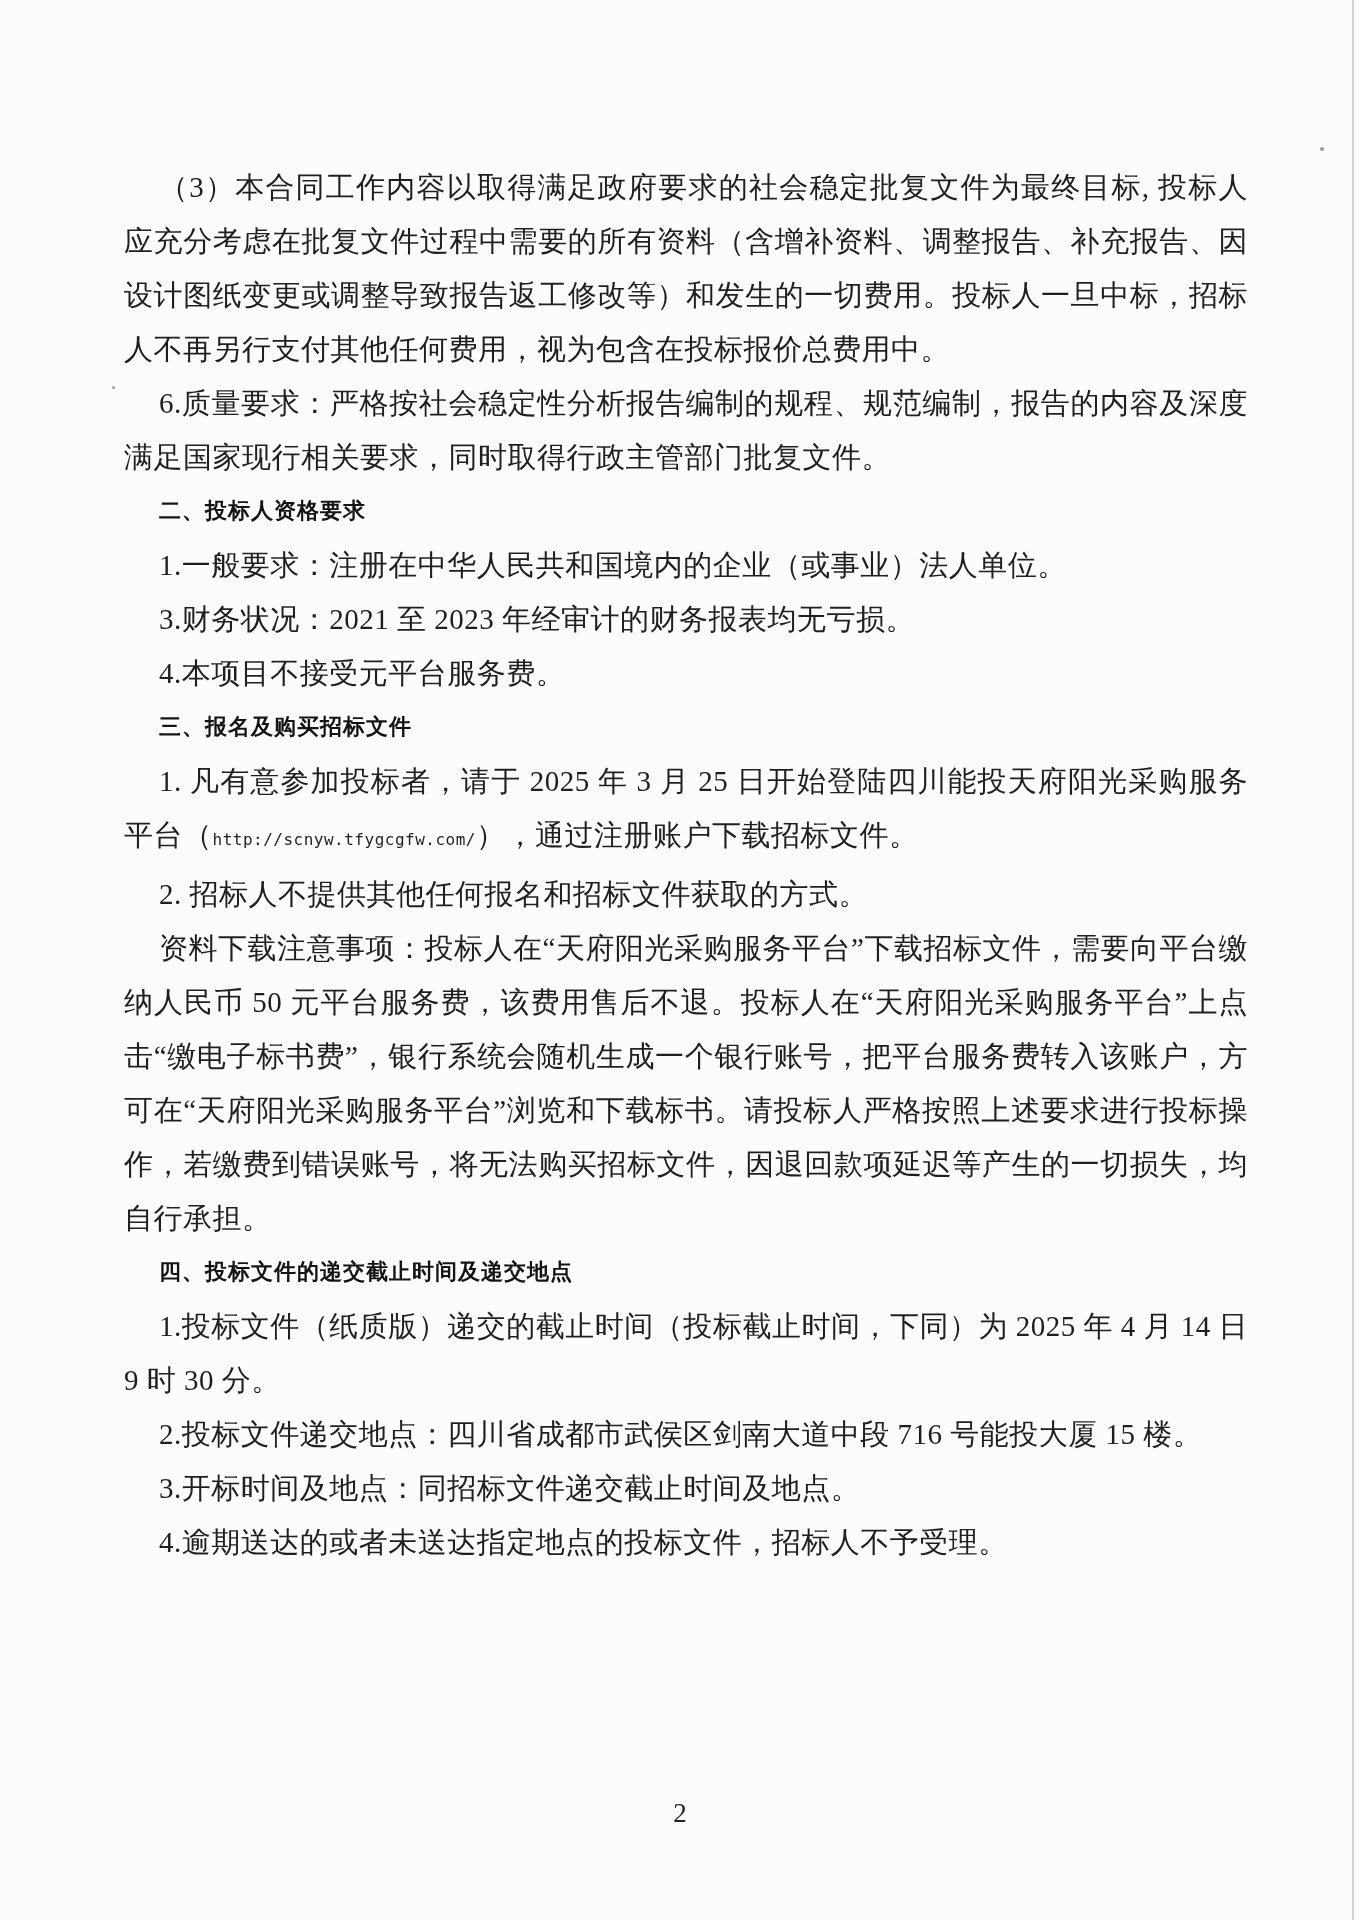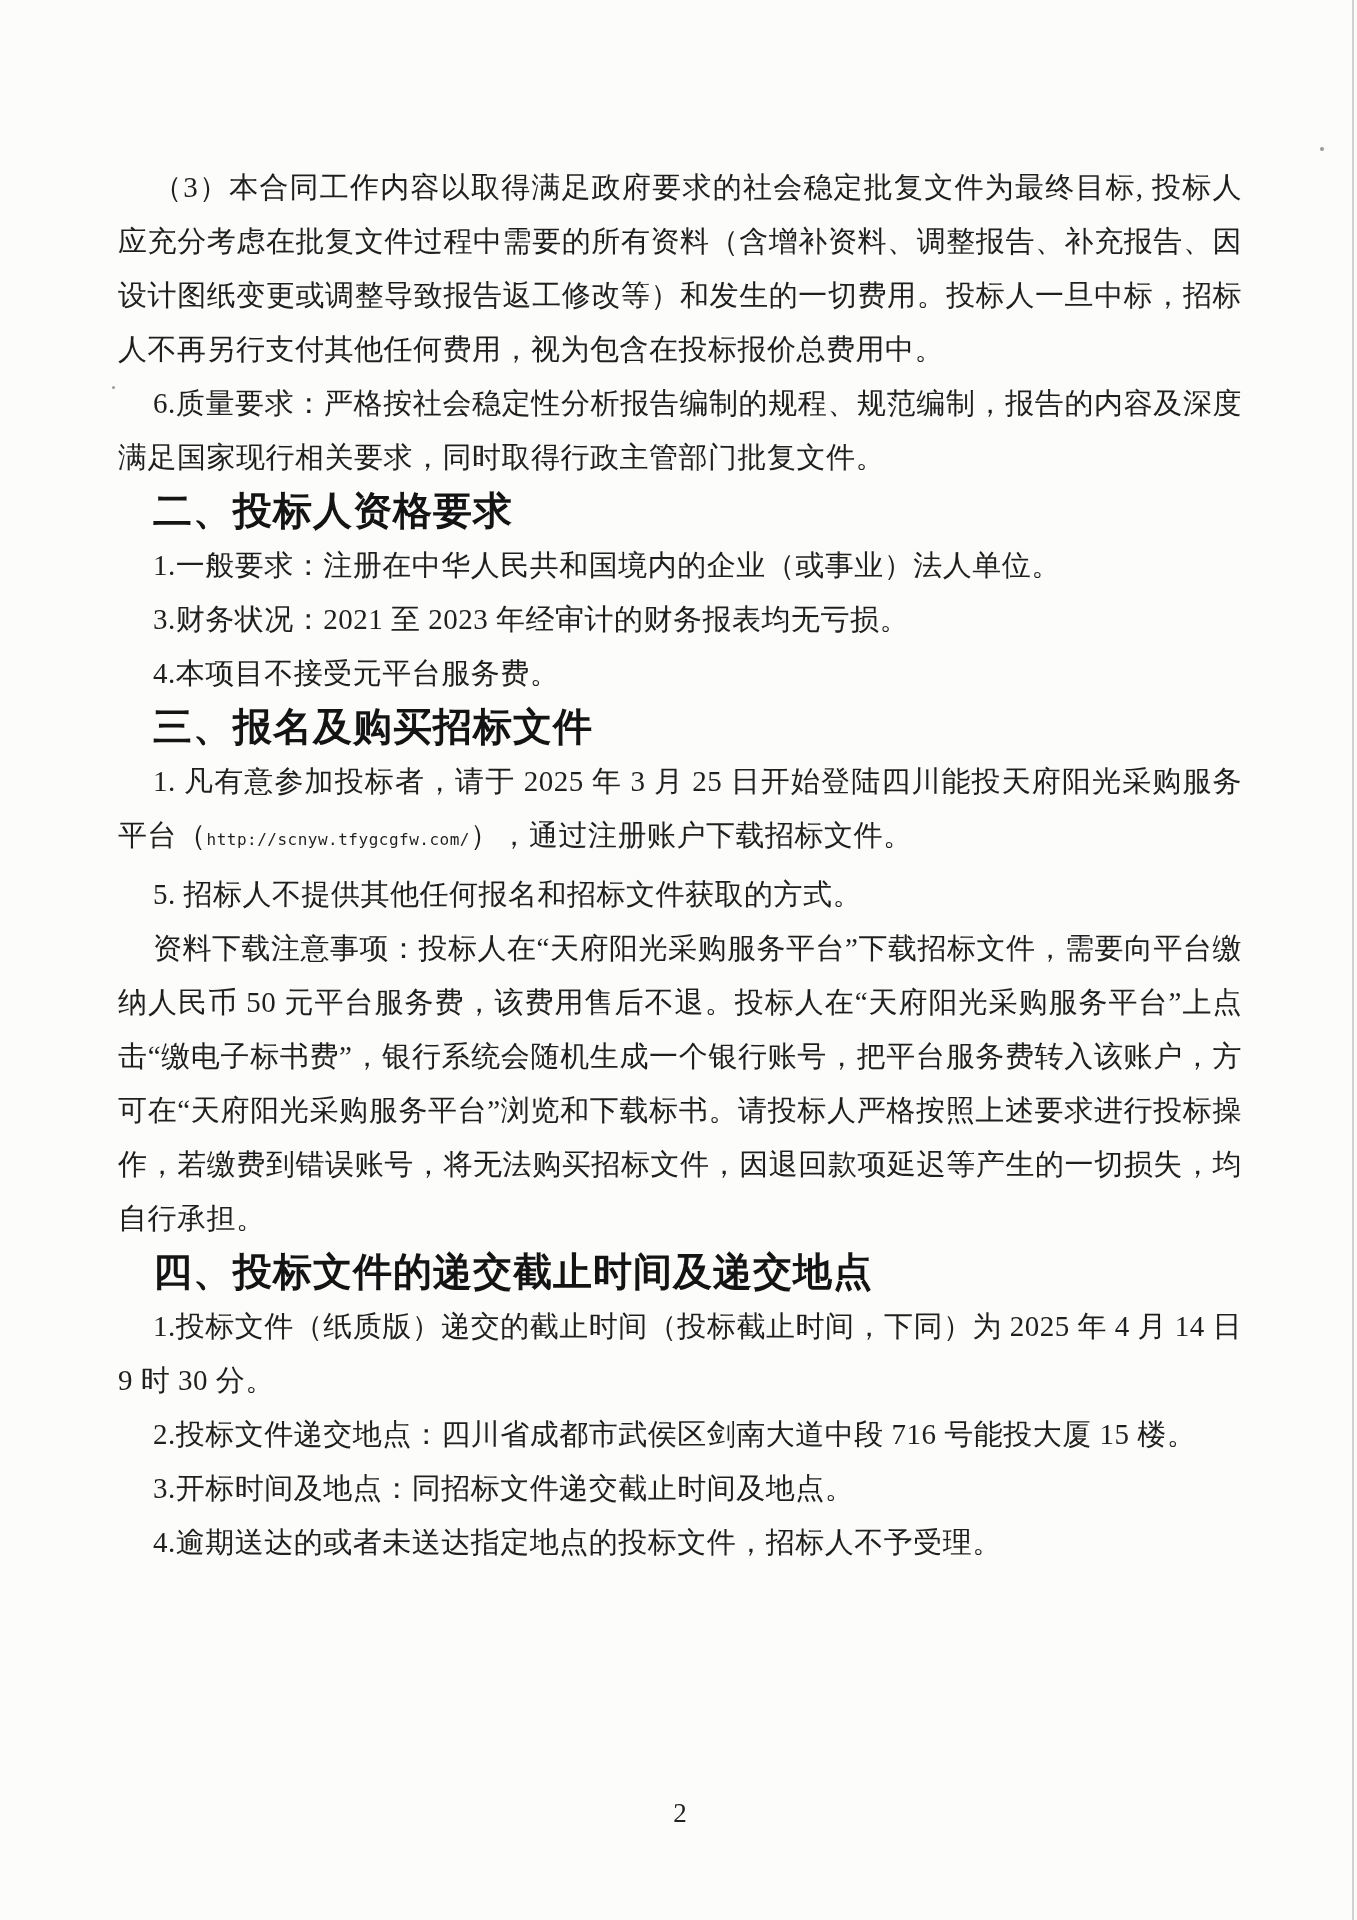--- a/index.html
+++ b/index.html
@@ -12,35 +12,35 @@
     width: 1357px;
     height: 1920px;
     margin: 0 auto;
     background: #fcfcfb;
     overflow: hidden;
     font-family: "Liberation Serif", serif;
     color: #1f1f1f;
   }
   .content {
     position: absolute;
-    left: 118px;
+    left: 124px;
     top: 160px;
     width: 1124px;
   }
   .body-para {
     margin: 0;
     font-size: 29px;
     line-height: 54px;
     text-align: justify;
     text-indent: 35px;
     letter-spacing: 0.5px;
   }
   .heading {
     margin: 0;
-    font-size: 39px;
+    font-size: 22px;
     line-height: 54px;
     font-weight: bold;
     text-indent: 35px;
     color: #141414;
     letter-spacing: 1px;
   }
   .u {
     text-underline-offset: 7px;
     text-decoration-thickness: 1.5px;
   }
@@ -82,21 +82,21 @@
 <div class="page">
   <div class="content">
       <p class="body-para"><span>（3）本合同工作内容以取得满足政府要求的社会稳定批复文件为最终目标, 投标人应充分考虑在批复文件过程中需要的所有资料（含增补资料、调整报告、补充报告、因设计图纸变更或调整导致报告返工修改等）和发生的一切费用。投标人一旦中标，招标人不再另行支付其他任何费用，视为包含在投标报价总费用中。</span></p>
       <p class="body-para"><span>6.质量要求：严格按</span><span class="u">社会稳定性分析报告</span><span>编制的规程、规范编制，报告的内容及深度满足国家现行相关要求，同时取得行政主管部门批复文件。</span></p>
       <h2 class="heading">二、投标人资格要求</h2>
       <p class="body-para"><span>1.一般要求：</span><span class="u">注册在中华人民共和国境内的企业（或事业）法人单位。</span></p>
       <p class="body-para"><span>3.财务状况：</span><span class="u">2021 至 2023 年经审计的财务报表均无亏损。</span></p>
       <p class="body-para"><span>4.本项目</span><span class="u">不接受</span><span>元平台服务费。</span></p>
       <h2 class="heading">三、报名及购买招标文件</h2>
       <p class="body-para"><span>1. 凡有意参加投标者，请于 2025 年 3 月 25 日开始登陆四川能投天府阳光采购服务平台（</span><span class="mono">http://scnyw.tfygcgfw.com/</span><span>），通过注册账户下载招标文件。</span></p>
-      <p class="body-para"><span>5. 招标人不提供其他任何报名和招标文件获取的方式。</span></p>
+      <p class="body-para"><span>2. 招标人不提供其他任何报名和招标文件获取的方式。</span></p>
       <p class="body-para"><span>资料下载注意事项：投标人在“天府阳光采购服务平台”下载招标文件，需要向平台缴纳人民币 50 元平台服务费，该费用售后不退。投标人在“天府阳光采购服务平台”上点击“缴电子标书费”，银行系统会随机生成一个银行账号，把平台服务费转入该账户，方可在“天府阳光采购服务平台”浏览和下载标书。请投标人严格按照上述要求进行投标操作，若缴费到错误账号，将无法购买招标文件，因退回款项延迟等产生的一切损失，均自行承担。</span></p>
       <h2 class="heading">四、投标文件的递交截止时间及递交地点</h2>
       <p class="body-para"><span>1.投标文件（纸质版）递交的截止时间（投标截止时间，下同）为 2025 年</span><span class="u"> 4 </span><span>月</span><span class="u"> 14 </span><span>日</span><span class="u"> 9 </span><span>时</span><span class="u"> 30 </span><span>分。</span></p>
       <p class="body-para"><span>2.投标文件递交地点：</span><span class="u">四川省成都市武侯区剑南大道中段 716 号能投大厦 15 楼。</span></p>
       <p class="body-para"><span>3.开标时间及地点：同招标文件递交截止时间及地点。</span></p>
       <p class="body-para"><span>4.逾期送达的或者未送达指定地点的投标文件，招标人不予受理。</span></p>
     </div>
   <div class="footer">2</div>
   <div class="scan-edge-line"></div>
   <div class="speck speck-a"></div>

